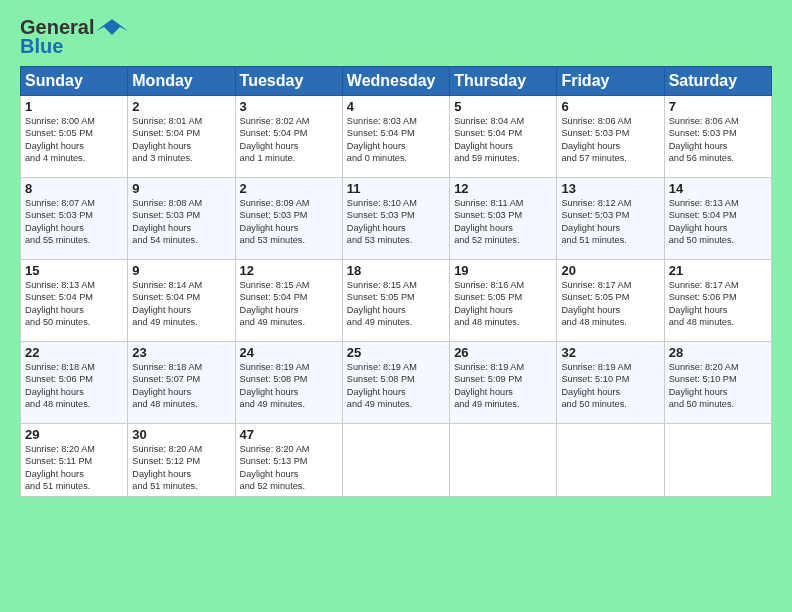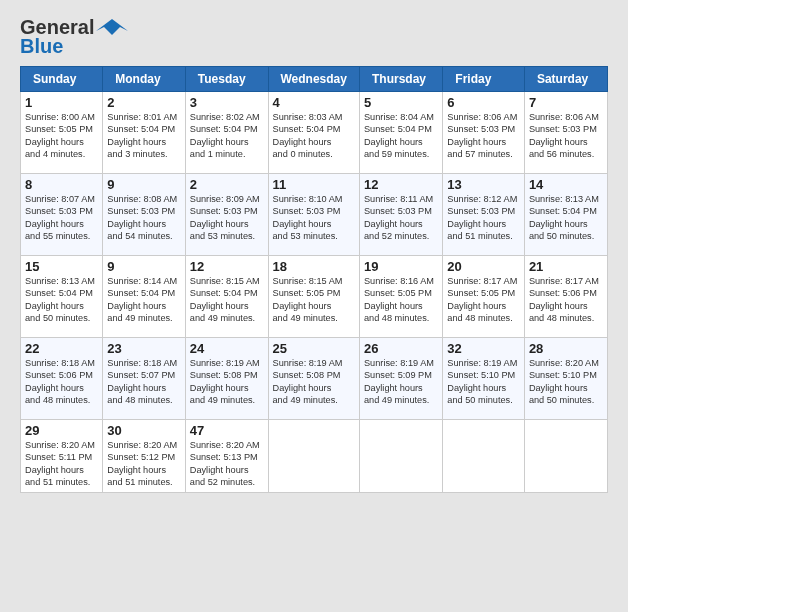--- a/index.html
+++ b/index.html
@@ -4,23 +4,23 @@
   <style>
     * { box-sizing: border-box; margin: 0; padding: 0; }
     body {
       font-family: Arial, sans-serif;
       background: #fff;
       width: 792px;
       height: 612px;
       overflow: hidden;
     }
     .page {
-      width: 628px;
+      width: 792px;
       min-height: 612px;
-      background: #e5e5e5;
+      background: #86efac;
       padding: 16px 20px 12px 20px;
     }
     .header {
       display: flex;
       justify-content: space-between;
       align-items: flex-start;
       margin-bottom: 8px;
     }
     .logo {
       display: flex;
@@ -47,23 +47,23 @@
       margin-top: 2px;
     }
     .calendar {
       width: 100%;
       border-collapse: collapse;
       font-size: 10px;
     }
     .calendar th {
       background: #2a6db5;
       color: #fff;
-      padding: 5px 12px;
+      padding: 5px 4px;
       text-align: left;
-      font-size: 12px;
+      font-size: 16px;
       font-weight: bold;
       border: 1px solid #1a5a9a;
     }
     .calendar td {
       border: 1px solid #ccc;
       vertical-align: top;
       padding: 3px 4px;
       width: calc(100% / 7);
       background: #fff;
       height: 82px;

